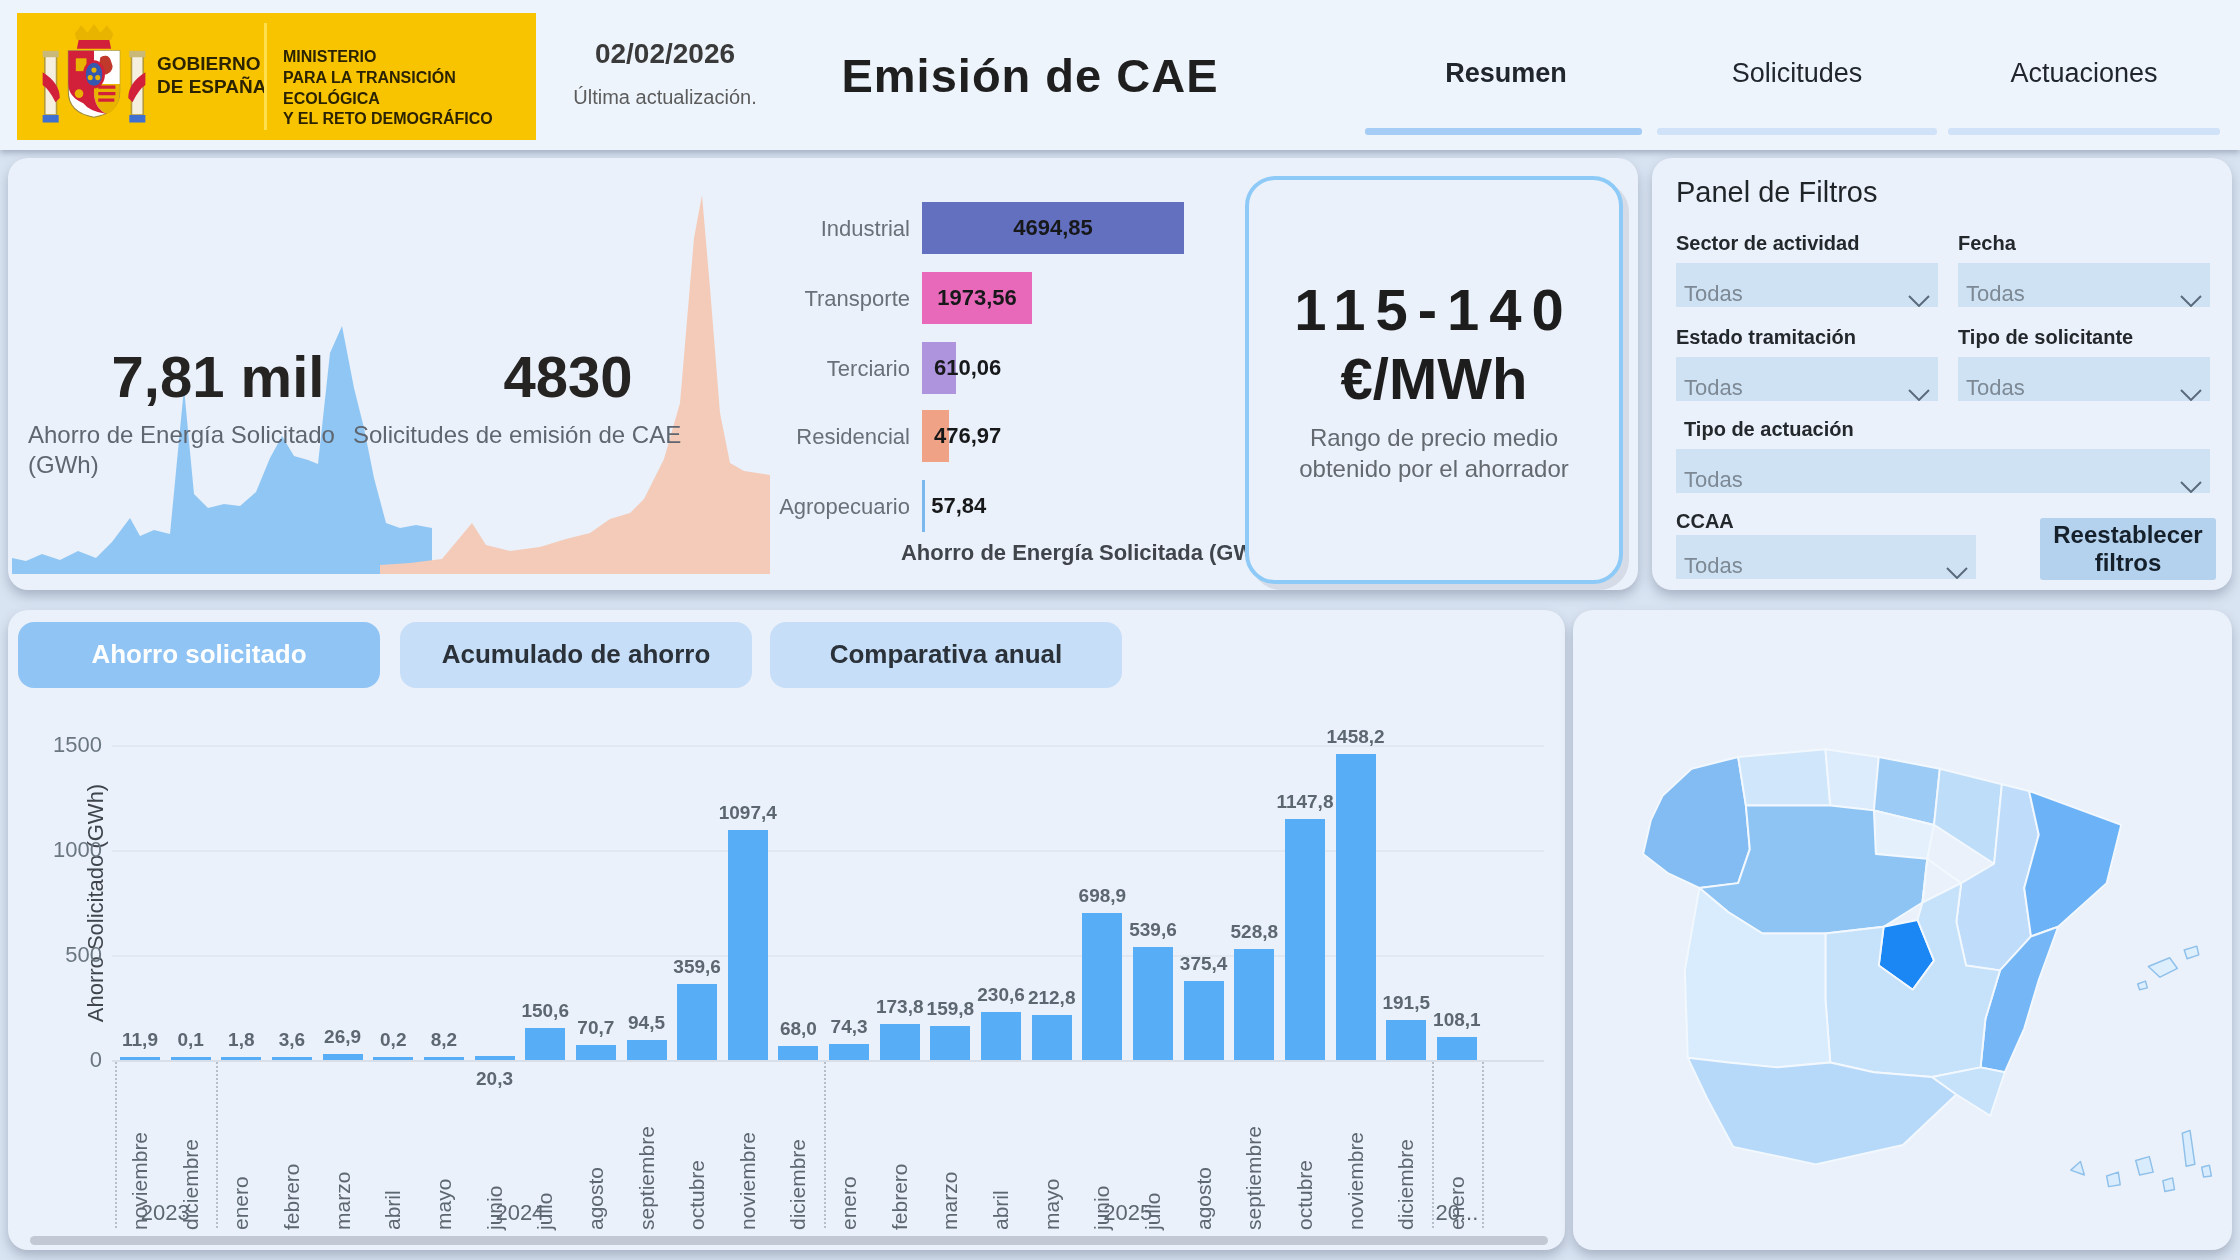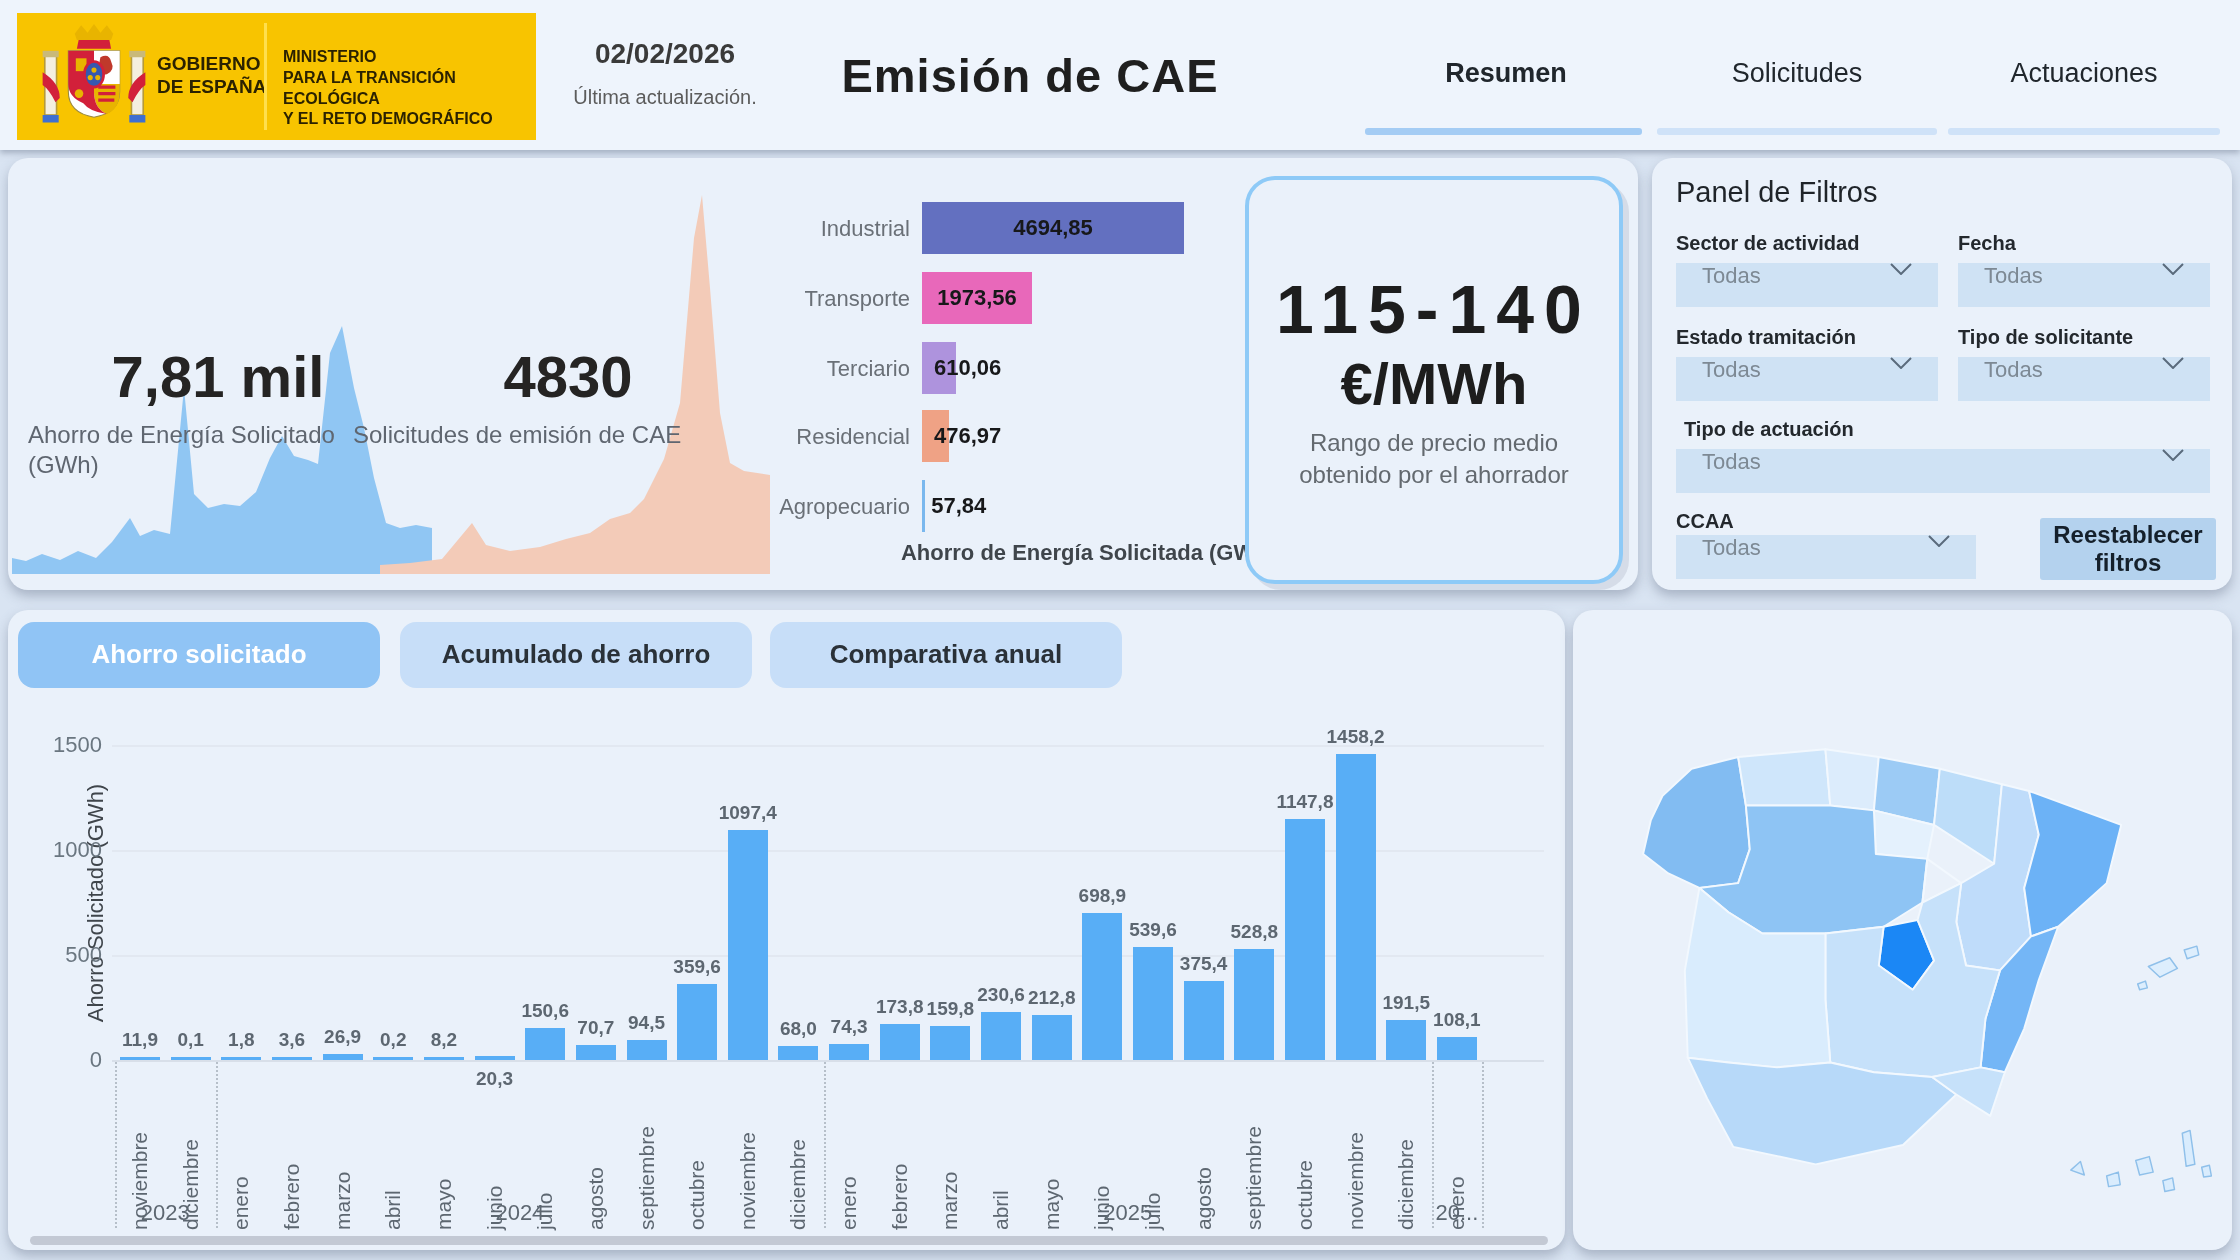--- a/index.html
+++ b/index.html
@@ -24,27 +24,27 @@
   .kpi-value{position:absolute;text-align:center;font-size:58px;font-weight:bold;color:#252423;}
   .kpi-label{position:absolute;font-size:24px;color:#5f6670;line-height:1.25;}
   
   .srow{position:absolute;left:762px;height:52px;}
   .slabel{position:absolute;right:610px;top:14px;width:220px;text-align:right;font-size:22px;color:#6a7077;}
   .sbar{position:absolute;left:0;top:0;height:52px;}
   .sval{position:absolute;top:13px;font-size:22px;font-weight:bold;color:#17181a;white-space:nowrap;}
   #sector-axis-title{position:absolute;left:800px;top:382px;width:560px;text-align:center;font-size:22px;font-weight:bold;color:#3f454b;}
   
   #price-card{position:absolute;left:1237px;top:18px;width:370px;height:400px;border:4px solid #8ecaf7;border-radius:30px;background:#eaf1fa;box-shadow:6px 6px 0 rgba(150,160,180,.25);display:flex;flex-direction:column;align-items:center;justify-content:center;}
-  #price-range{font-size:68px;font-weight:bold;color:#1d1d1d;letter-spacing:10px;}
+  #price-range{font-size:58px;font-weight:bold;color:#1d1d1d;letter-spacing:10px;}
   #price-unit{font-size:58px;font-weight:bold;color:#1d1d1d;margin-top:2px;}
   #price-caption{margin-top:10px;width:300px;text-align:center;font-size:24px;color:#63696f;line-height:1.3;}
   
   #filters-title{position:absolute;left:24px;top:18px;font-size:29px;color:#1f2429;}
   .flabel{position:absolute;font-size:20px;font-weight:bold;color:#23282d;}
-  .dropdown{position:absolute;height:44px;background:#cfe2f4;display:flex;align-items:flex-start;justify-content:space-between;padding:0 26px;box-sizing:border-box;cursor:pointer;}
+  .dropdown{position:absolute;height:44px;background:#cfe2f4;display:flex;align-items:flex-end;justify-content:space-between;padding:0 8px;box-sizing:border-box;cursor:pointer;}
   .dropdown span{font-size:22px;color:#7d8994;}
   .chev{width:22px;height:12px;flex:0 0 auto;}
   #reset-btn{position:absolute;left:388px;top:360px;width:176px;height:62px;background:#b4d2ee;border:none;border-radius:3px;font-family:"Liberation Sans",sans-serif;font-size:24px;font-weight:bold;color:#15202b;line-height:1.15;cursor:pointer;}
   
   .vtab{position:absolute;top:12px;height:66px;border-radius:16px;background:#c7def8;display:flex;align-items:center;justify-content:center;text-align:center;font-size:26px;font-weight:bold;color:#2a3138;line-height:1.15;cursor:pointer;}
   .vtab.active{background:#90c4f5;color:#ffffff;}
   
   .gridline{position:absolute;height:2px;background:#e2e8f1;}
   .ytick{position:absolute;width:80px;text-align:right;font-size:22px;color:#6a7680;}
   .mbar{position:absolute;background:#58aef6;cursor:pointer;}

